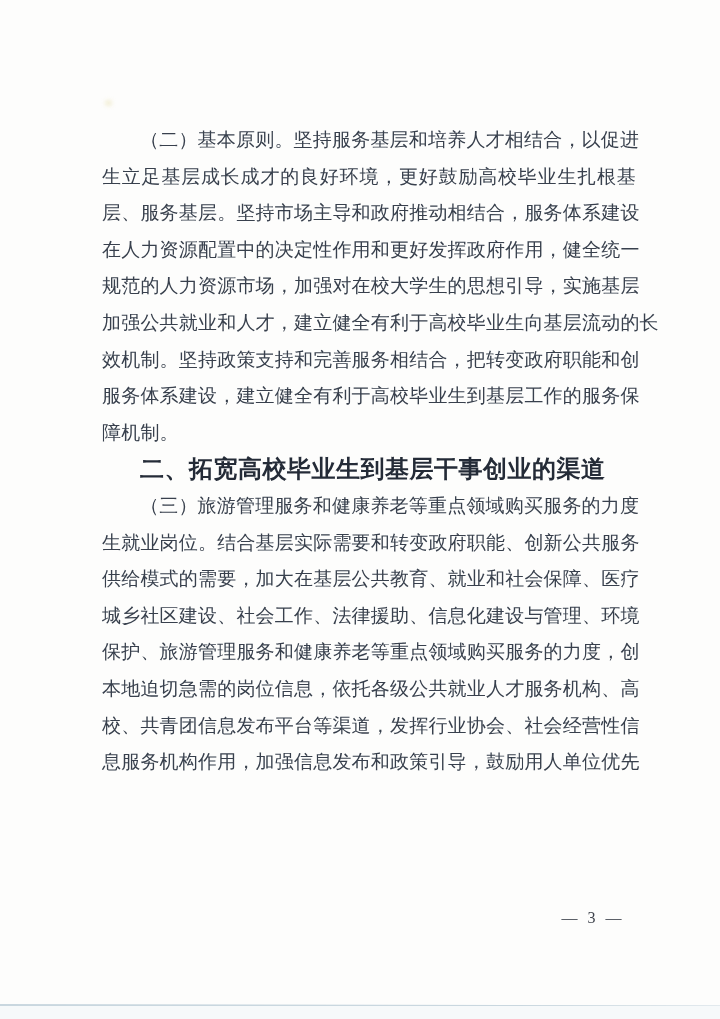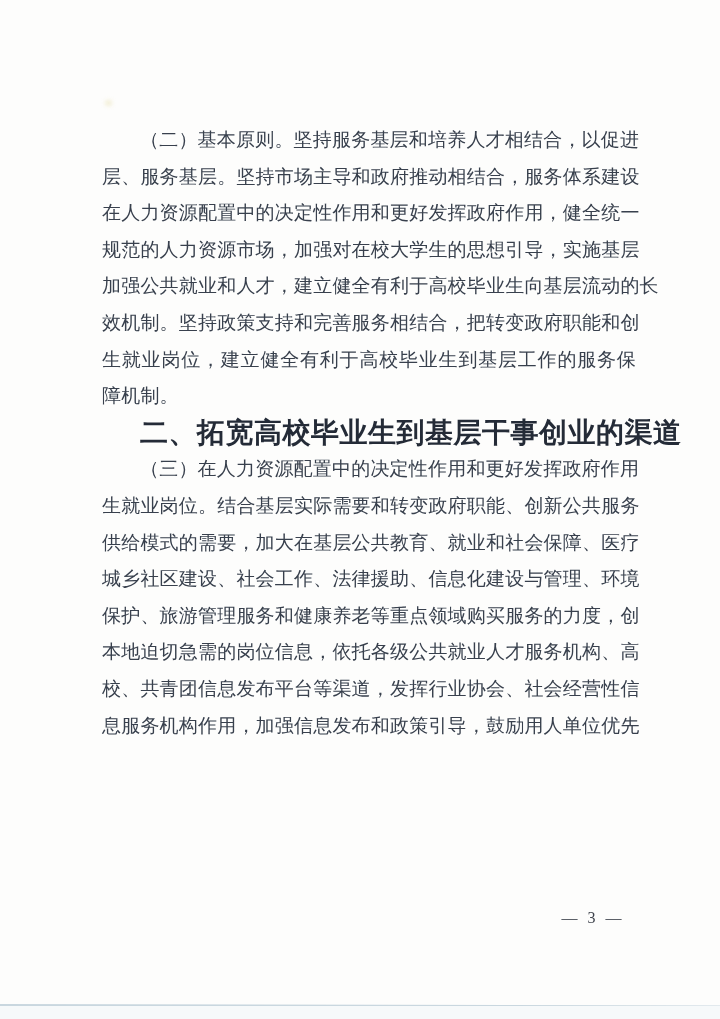--- a/index.html
+++ b/index.html
@@ -38,21 +38,21 @@
   }
   .ln.indent {
     padding-left: 38px;
   }
   .ln.end {
     text-align-last: left;
   }
   .ln.heading {
     font-family: "DejaVu Sans", "Liberation Sans", sans-serif;
     font-weight: 700;
-    font-size: 28px;
+    font-size: 24px;
     color: #242b37;
     text-align-last: left;
     letter-spacing: 0.5px;
   }
   .page-number {
     position: absolute;
     top: 905px;
     left: 538px;
     width: 110px;
     height: 26px;
@@ -94,29 +94,30 @@
   }
 </style>
 </head>
 <body>
 
 <div class="scan-page">
   <div class="scan-smudge"></div>
 
   <div class="text-block">
     <div class="ln indent">（二）基本原则。坚持服务基层和培养人才相结合，以促进</div>
+    <div class="ln">生立足基层成长成才的良好环境，更好鼓励高校毕业生扎根基</div>
     <div class="ln">层、服务基层。坚持市场主导和政府推动相结合，服务体系建设</div>
     <div class="ln">在人力资源配置中的决定性作用和更好发挥政府作用，健全统一</div>
     <div class="ln">规范的人力资源市场，加强对在校大学生的思想引导，实施基层</div>
     <div class="ln">加强公共就业和人才，建立健全有利于高校毕业生向基层流动的长</div>
     <div class="ln">效机制。坚持政策支持和完善服务相结合，把转变政府职能和创</div>
-    <div class="ln">生就业岗位，建立健全有利于高校毕业生到基层工作的服务保</div>
+    <div class="ln">服务体系建设，建立健全有利于高校毕业生到基层工作的服务保</div>
     <div class="ln end">障机制。</div>
     <div class="ln heading indent">二、拓宽高校毕业生到基层干事创业的渠道</div>
-    <div class="ln indent">（三）在人力资源配置中的决定性作用和更好发挥政府作用</div>
+    <div class="ln indent">（三）旅游管理服务和健康养老等重点领域购买服务的力度</div>
     <div class="ln">生就业岗位。结合基层实际需要和转变政府职能、创新公共服务</div>
     <div class="ln">供给模式的需要，加大在基层公共教育、就业和社会保障、医疗</div>
     <div class="ln">城乡社区建设、社会工作、法律援助、信息化建设与管理、环境</div>
     <div class="ln">保护、旅游管理服务和健康养老等重点领域购买服务的力度，创</div>
     <div class="ln">本地迫切急需的岗位信息，依托各级公共就业人才服务机构、高</div>
     <div class="ln">校、共青团信息发布平台等渠道，发挥行业协会、社会经营性信</div>
     <div class="ln">息服务机构作用，加强信息发布和政策引导，鼓励用人单位优先</div>
   </div>
 
   <div class="page-number">— 3 —</div>

